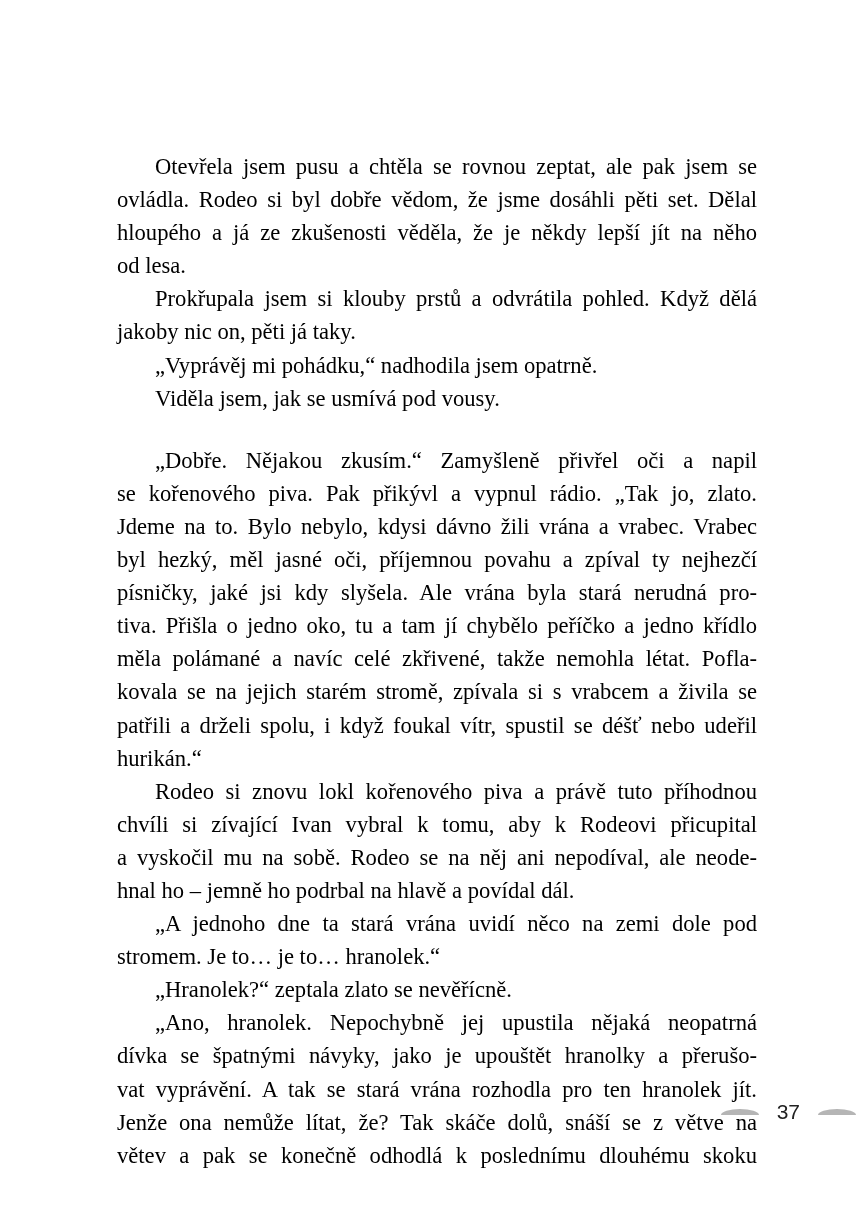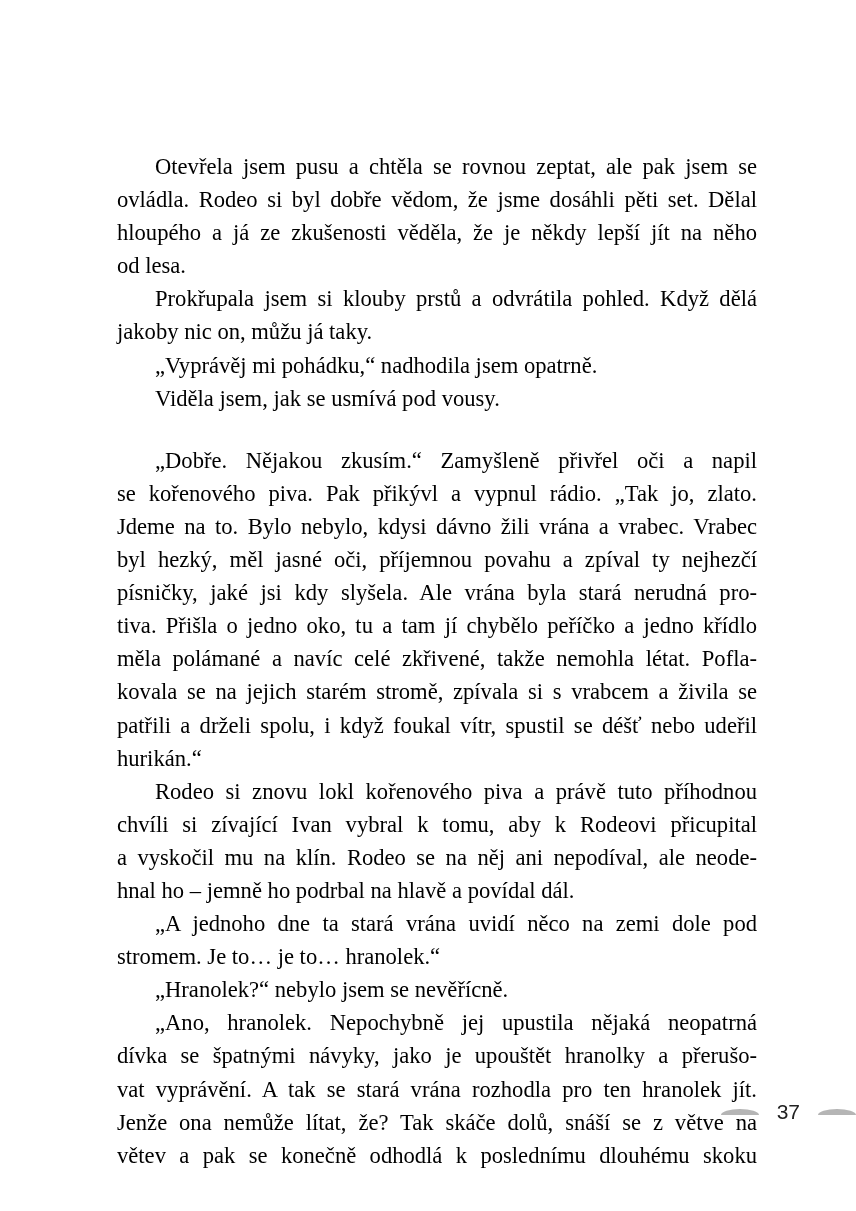--- a/index.html
+++ b/index.html
@@ -43,40 +43,40 @@
 </style>
 </head>
 <body>
 
 <div class="page-text" id="body-text">
     <span class="line indent" style="white-space: normal; text-align: justify; text-align-last: justify;"><span>Otevřela jsem pusu a chtěla se rovnou zeptat, ale pak jsem se</span></span>
     <span class="line" style="white-space: normal; text-align: justify; text-align-last: justify;"><span>ovládla. Rodeo si byl dobře vědom, že jsme dosáhli pěti set. Dělal</span></span>
     <span class="line" style="white-space: normal; text-align: justify; text-align-last: justify;"><span>hloupého a já ze zkušenosti věděla, že je někdy lepší jít na něho</span></span>
     <span class="line last">od lesa.</span>
     <span class="line indent" style="white-space: normal; text-align: justify; text-align-last: justify;"><span>Prokřupala jsem si klouby prstů a odvrátila pohled. Když dělá</span></span>
-    <span class="line last">jakoby nic on, můžu já taky.</span>
+    <span class="line last">jakoby nic on, pěti já taky.</span>
     <span class="line indent last">„Vyprávěj mi pohádku,“ nadhodila jsem opatrně.</span>
     <span class="line indent last">Viděla jsem, jak se usmívá pod vousy.</span>
     <span class="line indent" style="white-space: normal; text-align: justify; text-align-last: justify; margin-top: 29px;"><span>„Dobře. Nějakou zkusím.“ Zamyšleně přivřel oči a napil</span></span>
     <span class="line" style="white-space: normal; text-align: justify; text-align-last: justify;"><span>se kořenového piva. Pak přikývl a vypnul rádio. „Tak jo, zlato.</span></span>
     <span class="line" style="white-space: normal; text-align: justify; text-align-last: justify;"><span>Jdeme na to. Bylo nebylo, kdysi dávno žili vrána a vrabec. Vrabec</span></span>
     <span class="line" style="white-space: normal; text-align: justify; text-align-last: justify;"><span>byl hezký, měl jasné oči, příjemnou povahu a zpíval ty nejhezčí</span></span>
     <span class="line" style="white-space: normal; text-align: justify; text-align-last: justify;"><span>písničky, jaké jsi kdy slyšela. Ale vrána byla stará nerudná pro-</span></span>
     <span class="line" style="white-space: normal; text-align: justify; text-align-last: justify;"><span>tiva. Přišla o jedno oko, tu a tam jí chybělo peříčko a jedno křídlo</span></span>
     <span class="line" style="white-space: normal; text-align: justify; text-align-last: justify;"><span>měla polámané a navíc celé zkřivené, takže nemohla létat. Pofla-</span></span>
     <span class="line" style="white-space: normal; text-align: justify; text-align-last: justify;"><span>kovala se na jejich starém stromě, zpívala si s vrabcem a živila se</span></span>
     <span class="line" style="white-space: normal; text-align: justify; text-align-last: justify;"><span>patřili a drželi spolu, i když foukal vítr, spustil se déšť nebo udeřil</span></span>
     <span class="line last">hurikán.“</span>
     <span class="line indent" style="white-space: normal; text-align: justify; text-align-last: justify;"><span>Rodeo si znovu lokl kořenového piva a právě tuto příhodnou</span></span>
     <span class="line" style="white-space: normal; text-align: justify; text-align-last: justify;"><span>chvíli si zívající Ivan vybral k tomu, aby k Rodeovi přicupital</span></span>
-    <span class="line" style="white-space: normal; text-align: justify; text-align-last: justify;"><span>a vyskočil mu na klín. Rodeo se na něj ani nepodíval, ale neode-</span></span>
+    <span class="line" style="white-space: normal; text-align: justify; text-align-last: justify;"><span>a vyskočil mu na sobě. Rodeo se na něj ani nepodíval, ale neode-</span></span>
     <span class="line last">hnal ho – jemně ho podrbal na hlavě a povídal dál.</span>
     <span class="line indent" style="white-space: normal; text-align: justify; text-align-last: justify;"><span>„A jednoho dne ta stará vrána uvidí něco na zemi dole pod</span></span>
     <span class="line last">stromem. Je to… je to… hranolek.“</span>
-    <span class="line indent last">„Hranolek?“ nebylo jsem se nevěřícně.</span>
+    <span class="line indent last">„Hranolek?“ zeptala zlato se nevěřícně.</span>
     <span class="line indent" style="white-space: normal; text-align: justify; text-align-last: justify;"><span>„Ano, hranolek. Nepochybně jej upustila nějaká neopatrná</span></span>
     <span class="line" style="white-space: normal; text-align: justify; text-align-last: justify;"><span>dívka se špatnými návyky, jako je upouštět hranolky a přerušo-</span></span>
     <span class="line" style="white-space: normal; text-align: justify; text-align-last: justify;"><span>vat vyprávění. A tak se stará vrána rozhodla pro ten hranolek jít.</span></span>
     <span class="line" style="white-space: normal; text-align: justify; text-align-last: justify;"><span>Jenže ona nemůže lítat, že? Tak skáče dolů, snáší se z větve na</span></span>
     <span class="line" style="white-space: normal; text-align: justify; text-align-last: justify;"><span>větev a pak se konečně odhodlá k poslednímu dlouhému skoku</span></span>
   </div>
 
 <div class="folio">
   <span class="swash"></span>
   <span class="page-number">37</span>

